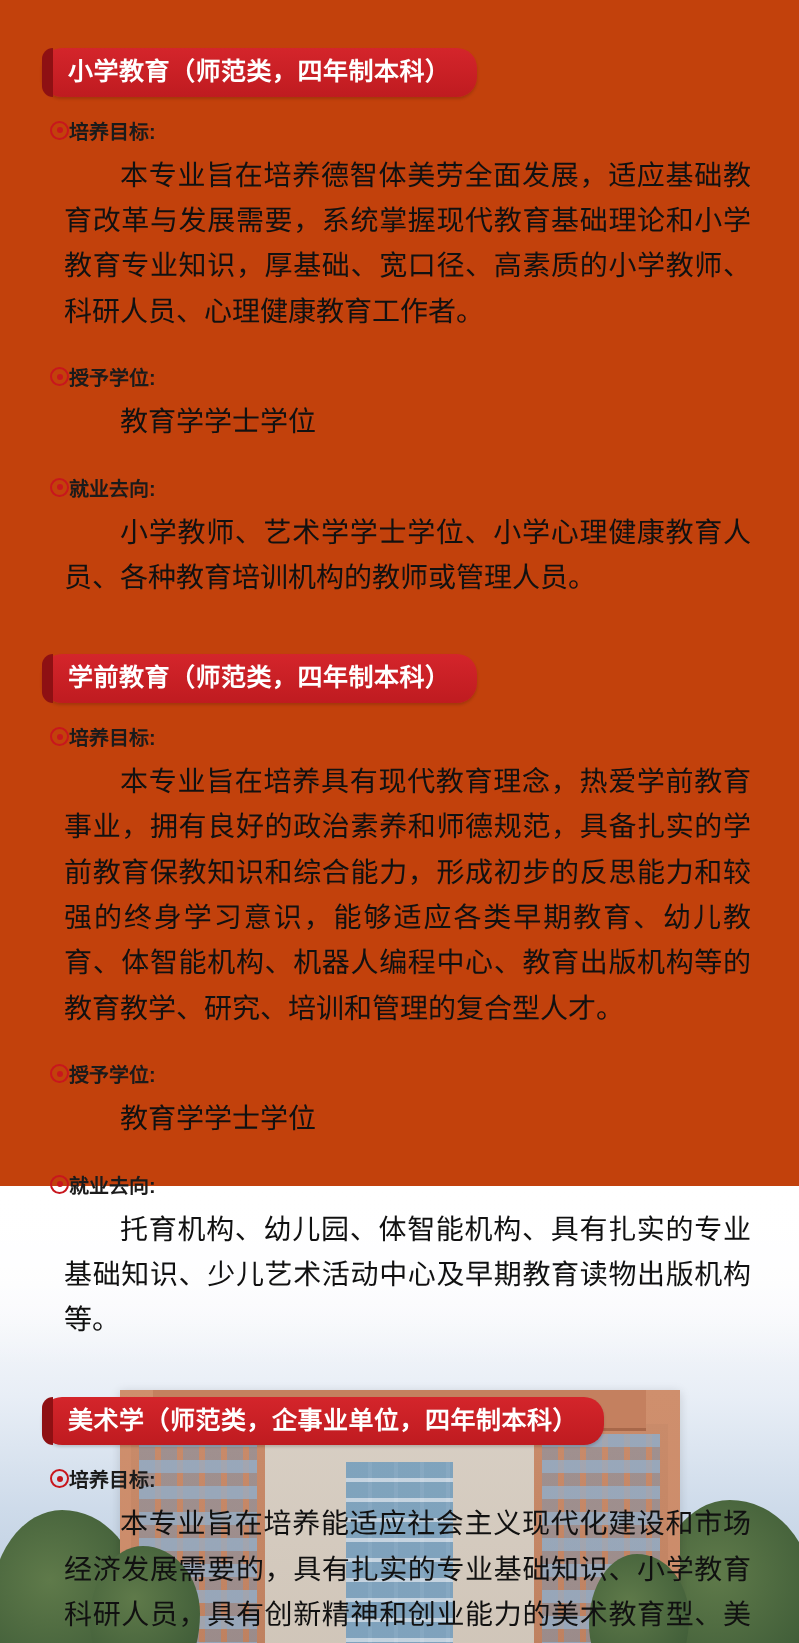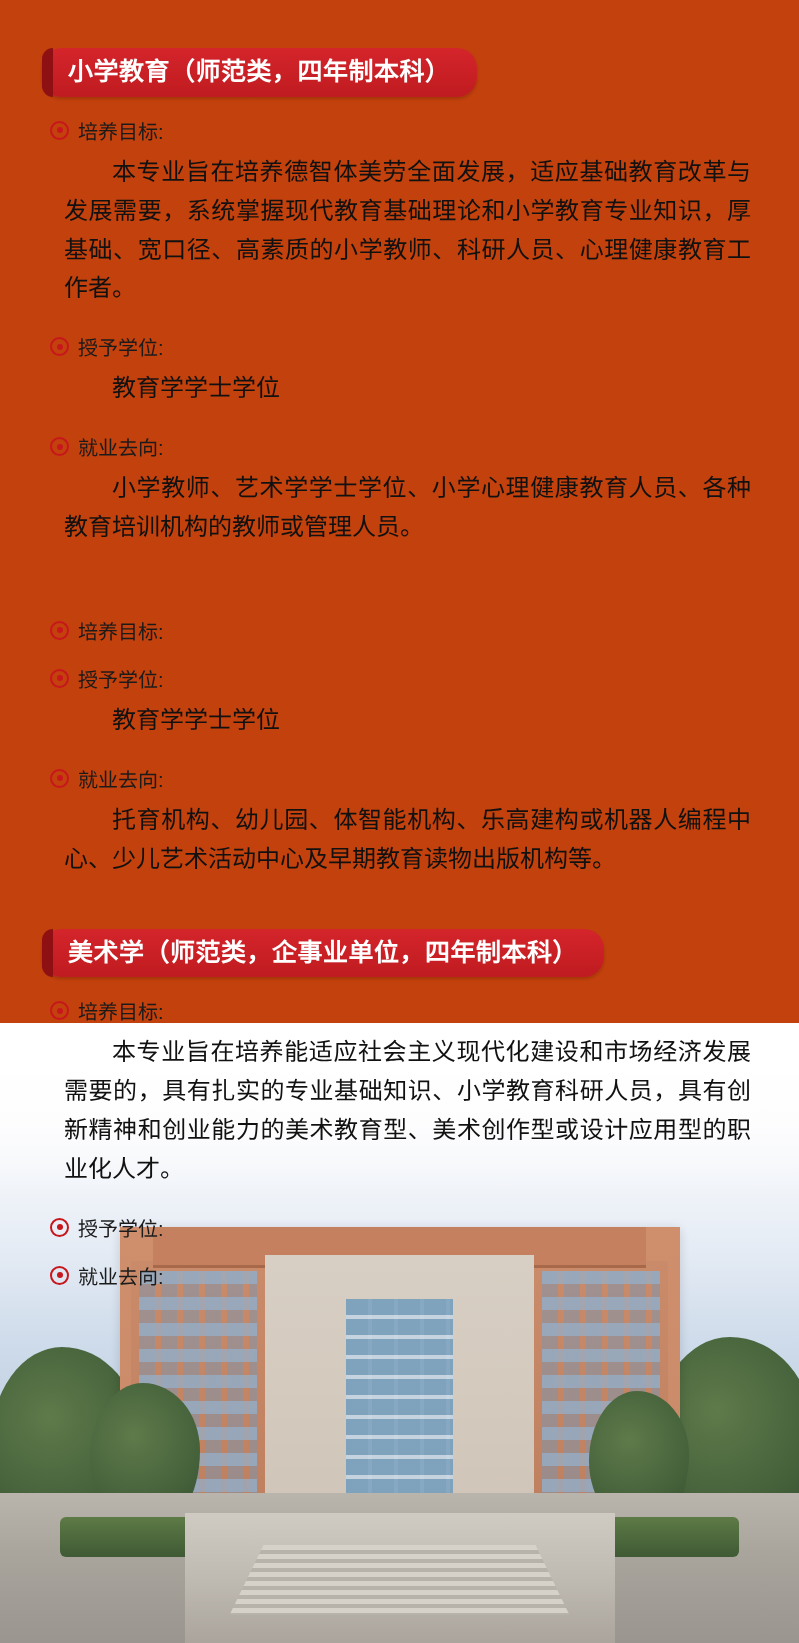--- a/index.html
+++ b/index.html
@@ -147,23 +147,22 @@
     position:absolute;
     left:0; top:0; bottom:0; width:11px;
     background:#8e1013;
     border-radius:20px 0 0 20px;
   }
 
   .field{margin-top:19px;}
   .field-head{
     display:flex;
     align-items:center;
-    gap:9px;
     font-size:20px;
-    font-weight:normal;
+    font-weight:bold;
     color:#1b1b1b;
     padding-left:8px;
   }
   .bullet{
     width:15px;height:15px;
     border:2px solid #c8161d;
     border-radius:50%;
     display:inline-block;
     position:relative;
     flex:0 0 auto;
@@ -172,21 +171,21 @@
     content:"";
     position:absolute;
     left:50%; top:50%;
     width:6px;height:6px;
     margin:-3px 0 0 -3px;
     background:#c8161d;
     border-radius:50%;
   }
   .para{
     margin-top:8px;
-    font-size:24px;
+    font-size:28px;
     line-height:1.62;
     color:#111;
     text-align:justify;
     text-indent:2em;
     padding:0 6px 0 22px;
   }
   .para.short{text-indent:2em;}
 </style>
 </head>
 <body>
@@ -239,42 +238,44 @@
       <div class="field">
         <div class="field-head">
           <span class="bullet"></span>
           <span>就业去向:</span>
         </div>
         <p class="para">小学教师、艺术学学士学位、小学心理健康教育人员、各种教育培训机构的教师或管理人员。</p>
       </div>
     </section>
 
     <section class="section sec-2">
+      <div class="banner">学前教育（师范类，四年制本科）</div>
 
       <div class="field">
         <div class="field-head">
           <span class="bullet"></span>
           <span>培养目标:</span>
         </div>
+        <p class="para">本专业旨在培养具有现代教育理念，热爱学前教育事业，拥有良好的政治素养和师德规范，具备扎实的学前教育保教知识和综合能力，形成初步的反思能力和较强的终身学习意识，能够适应各类早期教育、幼儿教育、体智能机构、机器人编程中心、教育出版机构等的教育教学、研究、培训和管理的复合型人才。</p>
       </div>
 
       <div class="field">
         <div class="field-head">
           <span class="bullet"></span>
           <span>授予学位:</span>
         </div>
         <p class="para short">教育学学士学位</p>
       </div>
 
       <div class="field">
         <div class="field-head">
           <span class="bullet"></span>
           <span>就业去向:</span>
         </div>
-        <p class="para">托育机构、幼儿园、体智能机构、乐高建构或机器人编程中心、少儿艺术活动中心及早期教育读物出版机构等。</p>
+        <p class="para">托育机构、幼儿园、体智能机构、具有扎实的专业基础知识、少儿艺术活动中心及早期教育读物出版机构等。</p>
       </div>
     </section>
 
     <section class="section sec-3">
       <div class="banner">美术学（师范类，企事业单位，四年制本科）</div>
 
       <div class="field">
         <div class="field-head">
           <span class="bullet"></span>
           <span>培养目标:</span>

